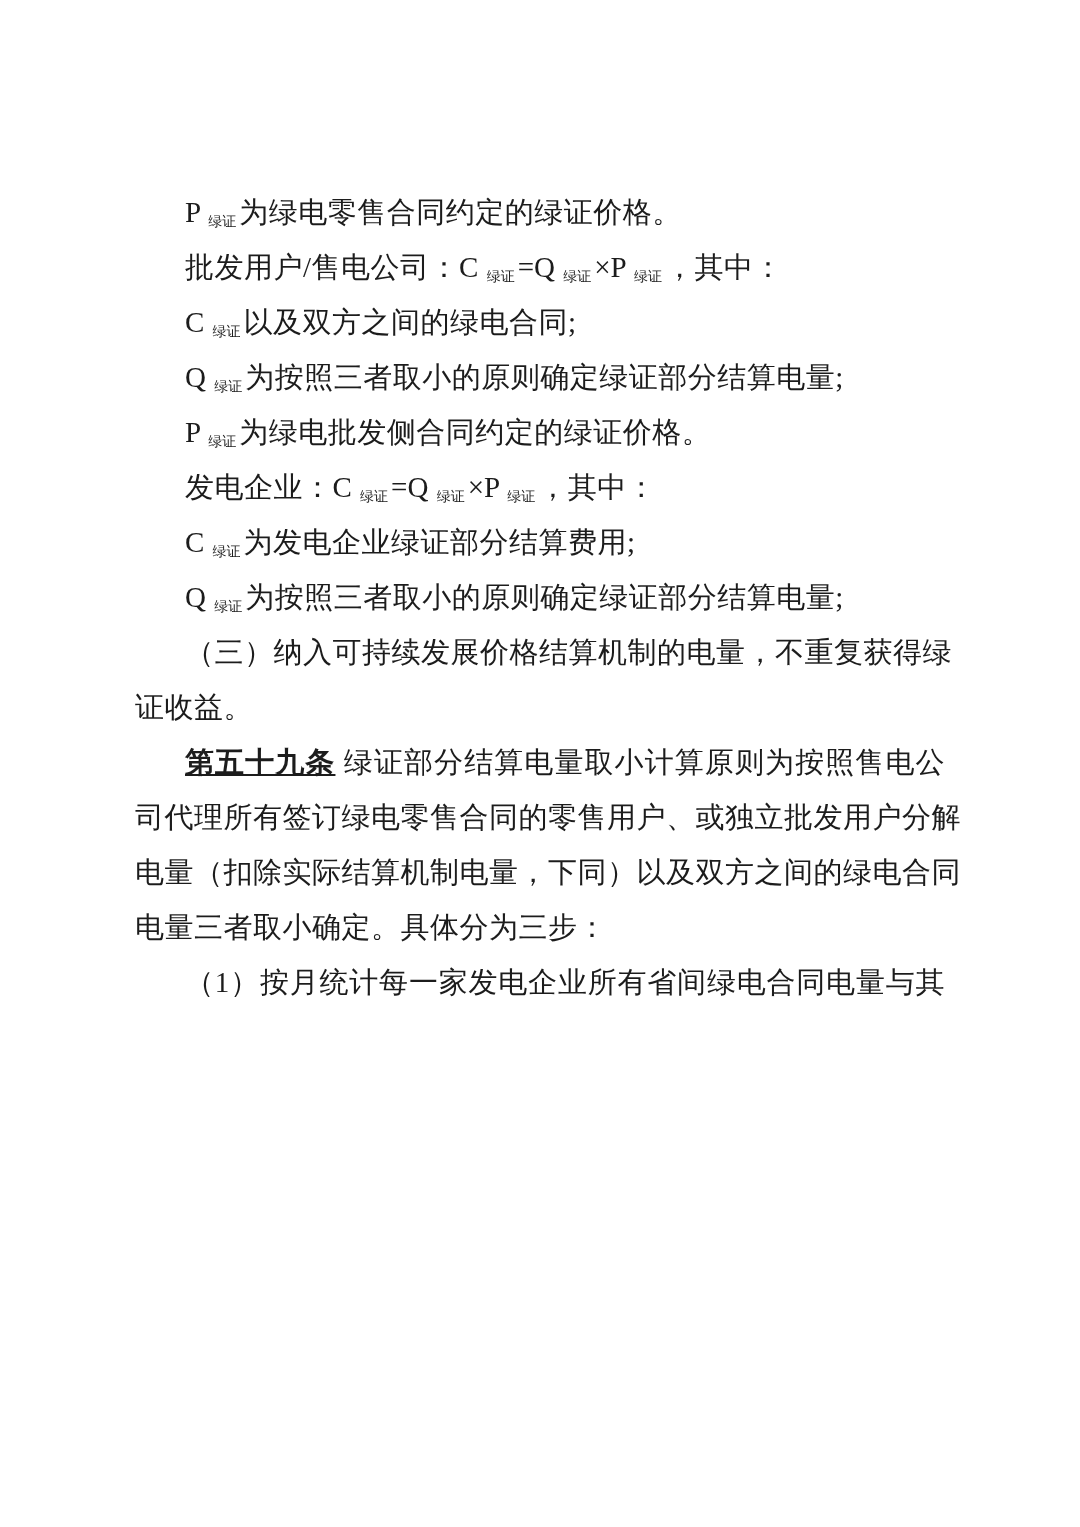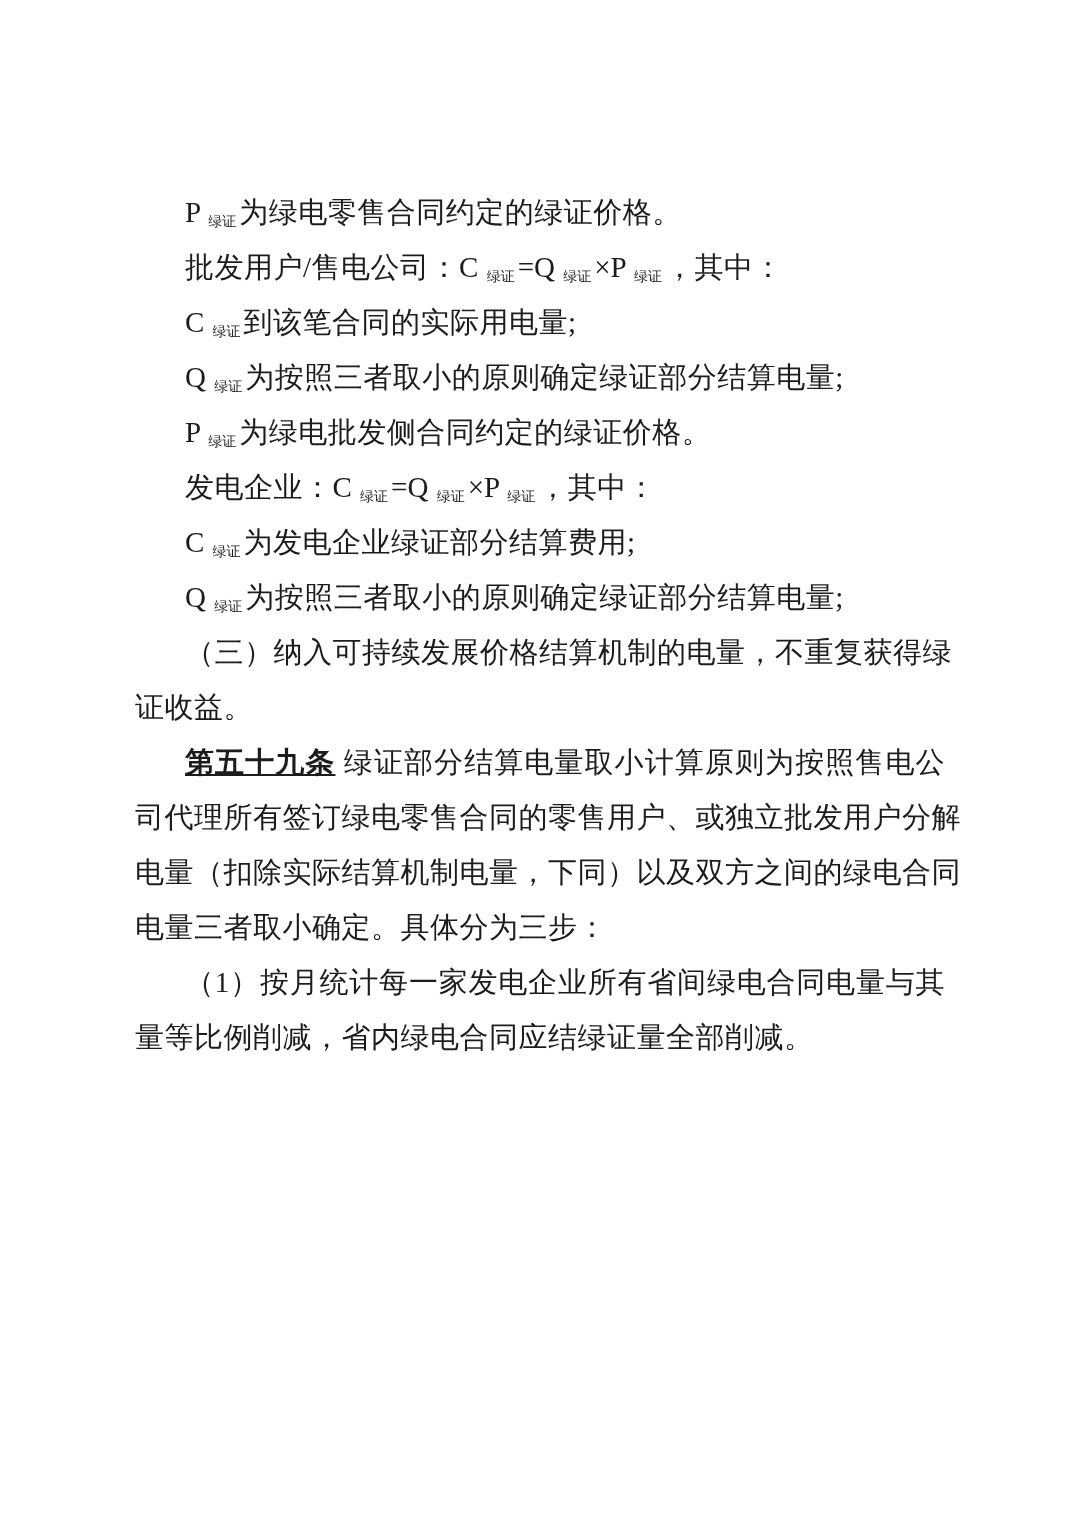--- a/index.html
+++ b/index.html
@@ -64,29 +64,28 @@
     white-space: nowrap;
   }
 </style>
 </head>
 <body>
 
 <div class="page">
   <div class="content">
       <div class="line indent"><span class="seg-latin">P </span><span class="seg-sub">绿证</span><span class="seg-text">为绿电零售合同约定的绿证价格。</span></div>
       <div class="line indent"><span class="seg-text">批发用户/售电公司：</span><span class="seg-latin">C </span><span class="seg-sub">绿证</span><span class="seg-latin">=Q </span><span class="seg-sub">绿证</span><span class="seg-latin">×P </span><span class="seg-sub">绿证</span><span class="seg-text">，其中：</span></div>
-      <div class="line indent"><span class="seg-latin">C </span><span class="seg-sub">绿证</span><span class="seg-text">到该笔合同的实际用电量;</span></div>
+      <div class="line indent"><span class="seg-latin">C </span><span class="seg-sub">绿证</span><span class="seg-text">以及双方之间的绿电合同;</span></div>
       <div class="line indent"><span class="seg-latin">Q </span><span class="seg-sub">绿证</span><span class="seg-text">为按照三者取小的原则确定绿证部分结算电量;</span></div>
       <div class="line indent"><span class="seg-latin">P </span><span class="seg-sub">绿证</span><span class="seg-text">为绿电批发侧合同约定的绿证价格。</span></div>
       <div class="line indent"><span class="seg-text">发电企业：</span><span class="seg-latin">C </span><span class="seg-sub">绿证</span><span class="seg-latin">=Q </span><span class="seg-sub">绿证</span><span class="seg-latin">×P </span><span class="seg-sub">绿证</span><span class="seg-text">，其中：</span></div>
       <div class="line indent"><span class="seg-latin">C </span><span class="seg-sub">绿证</span><span class="seg-text">为发电企业绿证部分结算费用;</span></div>
       <div class="line indent"><span class="seg-latin">Q </span><span class="seg-sub">绿证</span><span class="seg-text">为按照三者取小的原则确定绿证部分结算电量;</span></div>
       <div class="line indent full"><span class="seg-text">（三）纳入可持续发展价格结算机制的电量，不重复获得绿</span></div>
       <div class="line"><span class="seg-text">证收益。</span></div>
       <div class="line indent full"><span class="seg-bold">第五十九条</span><span class="seg-text"> 绿证部分结算电量取小计算原则为按照售电公</span></div>
       <div class="line full"><span class="seg-text">司代理所有签订绿电零售合同的零售用户、或独立批发用户分解</span></div>
       <div class="line full"><span class="seg-text">电量（扣除实际结算机制电量，下同）以及双方之间的绿电合同</span></div>
       <div class="line"><span class="seg-text">电量三者取小确定。具体分为三步：</span></div>
       <div class="line indent full"><span class="seg-text">（1）按月统计每一家发电企业所有省间绿电合同电量与其</span></div>
-      <div class="line"><span class="seg-text">量等比例削减，省内绿电合同应结绿证量全部削减。</span></div>
     </div>
   <div class="page-number">— 69 —</div>
 </div>
 
 </body></html>

